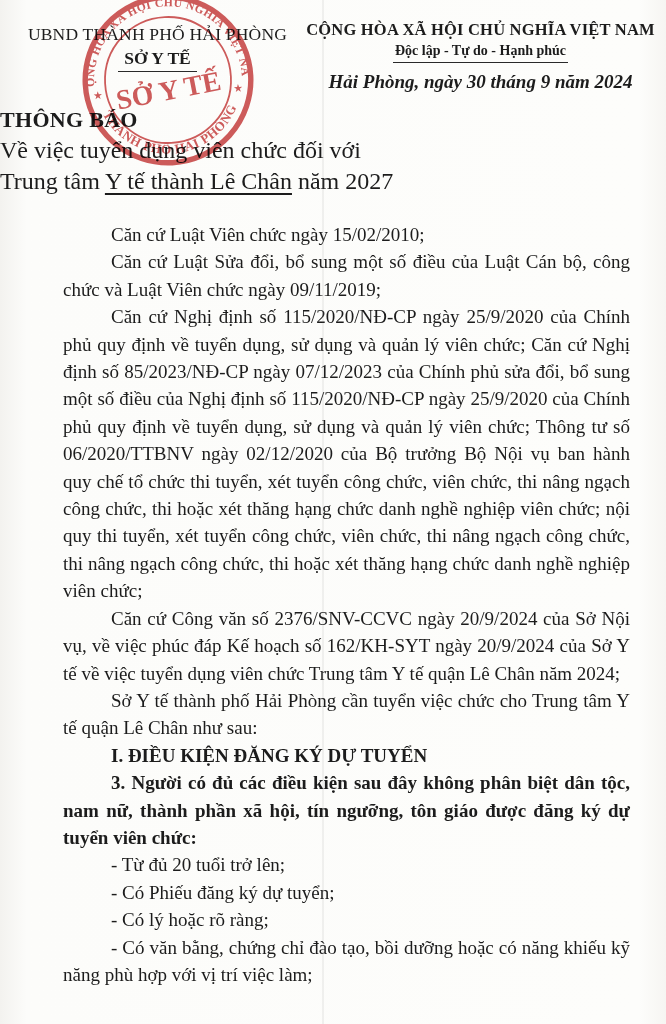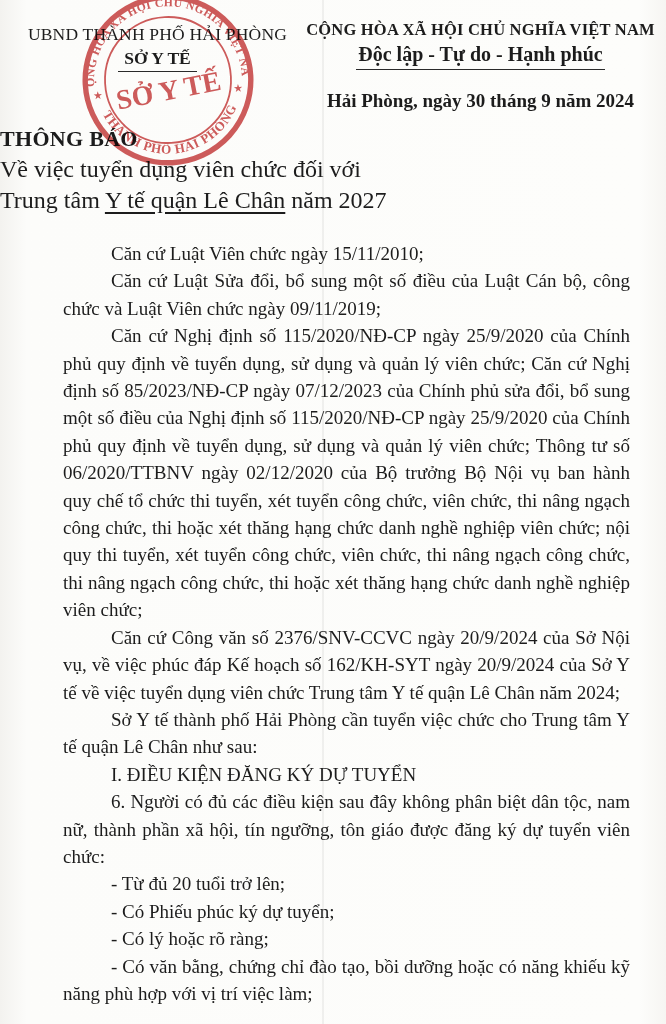--- a/index.html
+++ b/index.html
@@ -47,28 +47,29 @@
     text-align: center;
   }
   .header-right .national-motto-line1 {
     font-size: 16.5px;
     font-weight: bold;
     letter-spacing: 0.2px;
   }
   .header-right .national-motto-line2 {
     display: inline-block;
     margin-top: 3px;
-    font-size: 20px;
+    font-size: 14px;
     font-weight: bold;
     border-bottom: 1.5px solid #2a2a2a;
     padding: 0 2px 3px 2px;
   }
   .header-right .date-line {
-    margin-top: 20px;
+    margin-top: 8px;
     font-size: 19px;
+    font-style: italic;
     font-weight: 600;
   }
   
   .stamp {
     position: absolute;
     left: 78px; top: -10px;
     width: 180px; height: 180px;
     mix-blend-mode: multiply;
     opacity: 0.88;
     transform: rotate(-3deg);
@@ -84,21 +85,21 @@
   .title-underlined { text-decoration: underline; text-underline-offset: 4px; }
   
   .doc-body {
     margin-top: 26px;
     padding: 0 36px 0 63px;
     font-size: 19px;
     line-height: 27.4px;
     text-align: justify;
   }
   .para { text-indent: 48px; }
-  .bold  { font-weight: normal; }
+  .bold  { font-weight: bold; }
 </style>
 </head>
 <body>
 
 <div class="page">
   <div class="fold-line"></div>
 
   <div class="header">
     <div class="header-left">
       <div class="org-parent">UBND THÀNH PHỐ HẢI PHÒNG</div>
@@ -127,30 +128,30 @@
       <textPath href="#arcBot" startOffset="50%" text-anchor="middle">THÀNH PHỐ HẢI PHÒNG</textPath>
     </text>
     <text x="16" y="117" font-size="12" fill="#c94545">★</text>
     <text x="172" y="117" font-size="12" fill="#c94545">★</text>
     <text x="100" y="122" font-size="31" font-weight="bold" fill="#c94545" text-anchor="middle" transform="rotate(-8 100 112)" font-family="Liberation Serif, DejaVu Serif, serif">SỞ Y TẾ</text>
   </svg>
 
   <div class="title-block">
     <div class="title-main">THÔNG BÁO</div>
     <div class="title-sub">Về việc tuyển dụng viên chức đối với</div>
-    <div class="title-sub"><span>Trung tâm </span><span class="title-underlined">Y tế quận Lê Chân</span><span> năm 2027</span></div>
+    <div class="title-sub"><span>Trung tâm </span><span class="title-underlined">Y tế thành Lê Chân</span><span> năm 2027</span></div>
   </div>
 
   <div class="doc-body">
-    <p class="para">Căn cứ Luật Viên chức ngày 15/11/2010;</p>
+    <p class="para">Căn cứ Luật Viên chức ngày 15/02/2010;</p>
     <p class="para">Căn cứ Luật Sửa đổi, bổ sung một số điều của Luật Cán bộ, công chức và Luật Viên chức ngày 09/11/2019;</p>
     <p class="para">Căn cứ Nghị định số 115/2020/NĐ-CP ngày 25/9/2020 của Chính phủ quy định về tuyển dụng, sử dụng và quản lý viên chức; Căn cứ Nghị định số 85/2023/NĐ-CP ngày 07/12/2023 của Chính phủ sửa đổi, bổ sung một số điều của Nghị định số 115/2020/NĐ-CP ngày 25/9/2020 của Chính phủ quy định về tuyển dụng, sử dụng và quản lý viên chức; Thông tư số 06/2020/TTBNV ngày 02/12/2020 của Bộ trưởng Bộ Nội vụ ban hành quy chế tổ chức thi tuyển, xét tuyển công chức, viên chức, thi nâng ngạch công chức, thi hoặc xét thăng hạng chức danh nghề nghiệp viên chức; nội quy thi tuyển, xét tuyển công chức, viên chức, thi nâng ngạch công chức, thi nâng ngạch công chức, thi hoặc xét thăng hạng chức danh nghề nghiệp viên chức;</p>
     <p class="para">Căn cứ Công văn số 2376/SNV-CCVC ngày 20/9/2024 của Sở Nội vụ, về việc phúc đáp Kế hoạch số 162/KH-SYT ngày 20/9/2024 của Sở Y tế về việc tuyển dụng viên chức Trung tâm Y tế quận Lê Chân năm 2024;</p>
     <p class="para">Sở Y tế thành phố Hải Phòng cần tuyển việc chức cho Trung tâm Y tế quận Lê Chân như sau:</p>
     <p class="para bold">I. ĐIỀU KIỆN ĐĂNG KÝ DỰ TUYỂN</p>
-    <p class="para bold">6. Người có đủ các điều kiện sau đây không phân biệt dân tộc, nam nữ, thành phần xã hội, tín ngưỡng, tôn giáo được đăng ký dự tuyển viên chức:</p>
+    <p class="para bold">3. Người có đủ các điều kiện sau đây không phân biệt dân tộc, nam nữ, thành phần xã hội, tín ngưỡng, tôn giáo được đăng ký dự tuyển viên chức:</p>
     <p class="para">- Từ đủ 20 tuổi trở lên;</p>
-    <p class="para">- Có Phiếu phúc ký dự tuyển;</p>
+    <p class="para">- Có Phiếu đăng ký dự tuyển;</p>
     <p class="para">- Có lý hoặc rõ ràng;</p>
     <p class="para">- Có văn bằng, chứng chỉ đào tạo, bồi dưỡng hoặc có năng khiếu kỹ năng phù hợp với vị trí việc làm;</p>
 
   </div>
 </div>
 
 </body></html>

